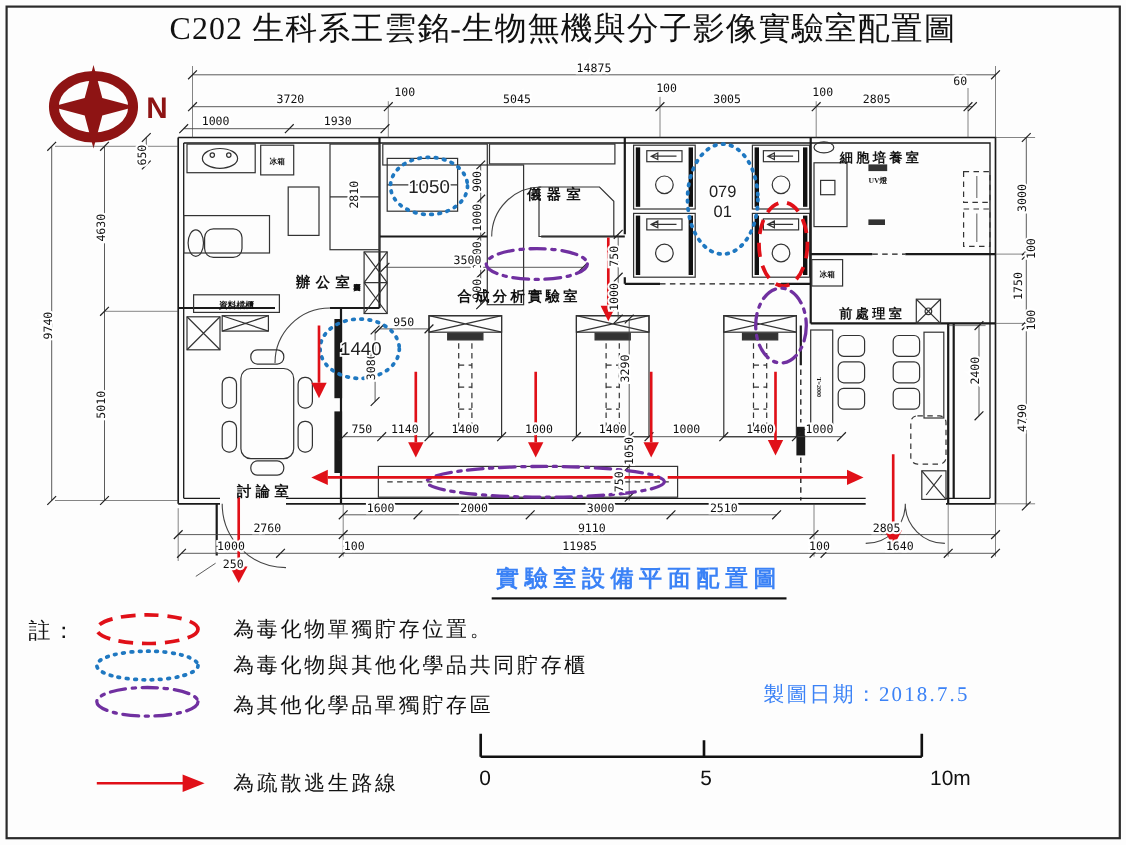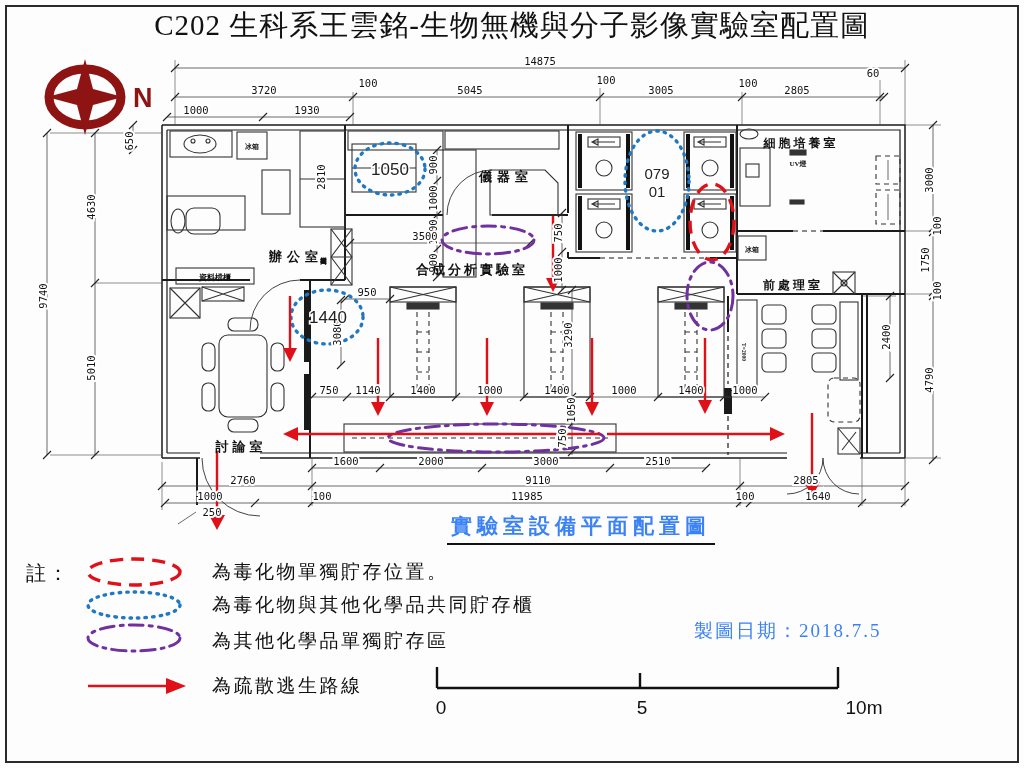--- a/index.html
+++ b/index.html
@@ -342,21 +342,21 @@
       <ellipse cx="52" cy="16" rx="46" ry="13" class="ell-red"></ellipse>
       </svg>
     <span class="txt">為毒化物單獨貯存位置。</span>
   </div>
   <div class="legend-row" style="top:622px;align-items:flex-end;">
     <svg width="110" height="32">
       <ellipse cx="52" cy="16" rx="46" ry="13" class="ell-purple"></ellipse>
       </svg>
     <span class="txt">為其他化學品單獨貯存區</span>
   </div>
-  <div class="legend-row" style="top:670px;">
+  <div class="legend-row" style="top:696px;">
     <svg width="110" height="32">
       <line x1="6" y1="16" x2="86" y2="16" class="redline"></line>
       <polygon points="104,16 84,8 84,24" class="redfill"></polygon>
       </svg>
     <span class="txt">為疏散逃生路線</span>
   </div>
 
   <div class="caption">實驗室設備平面配置圖</div>
   <div class="date">製圖日期：2018.7.5</div>
 </div>

